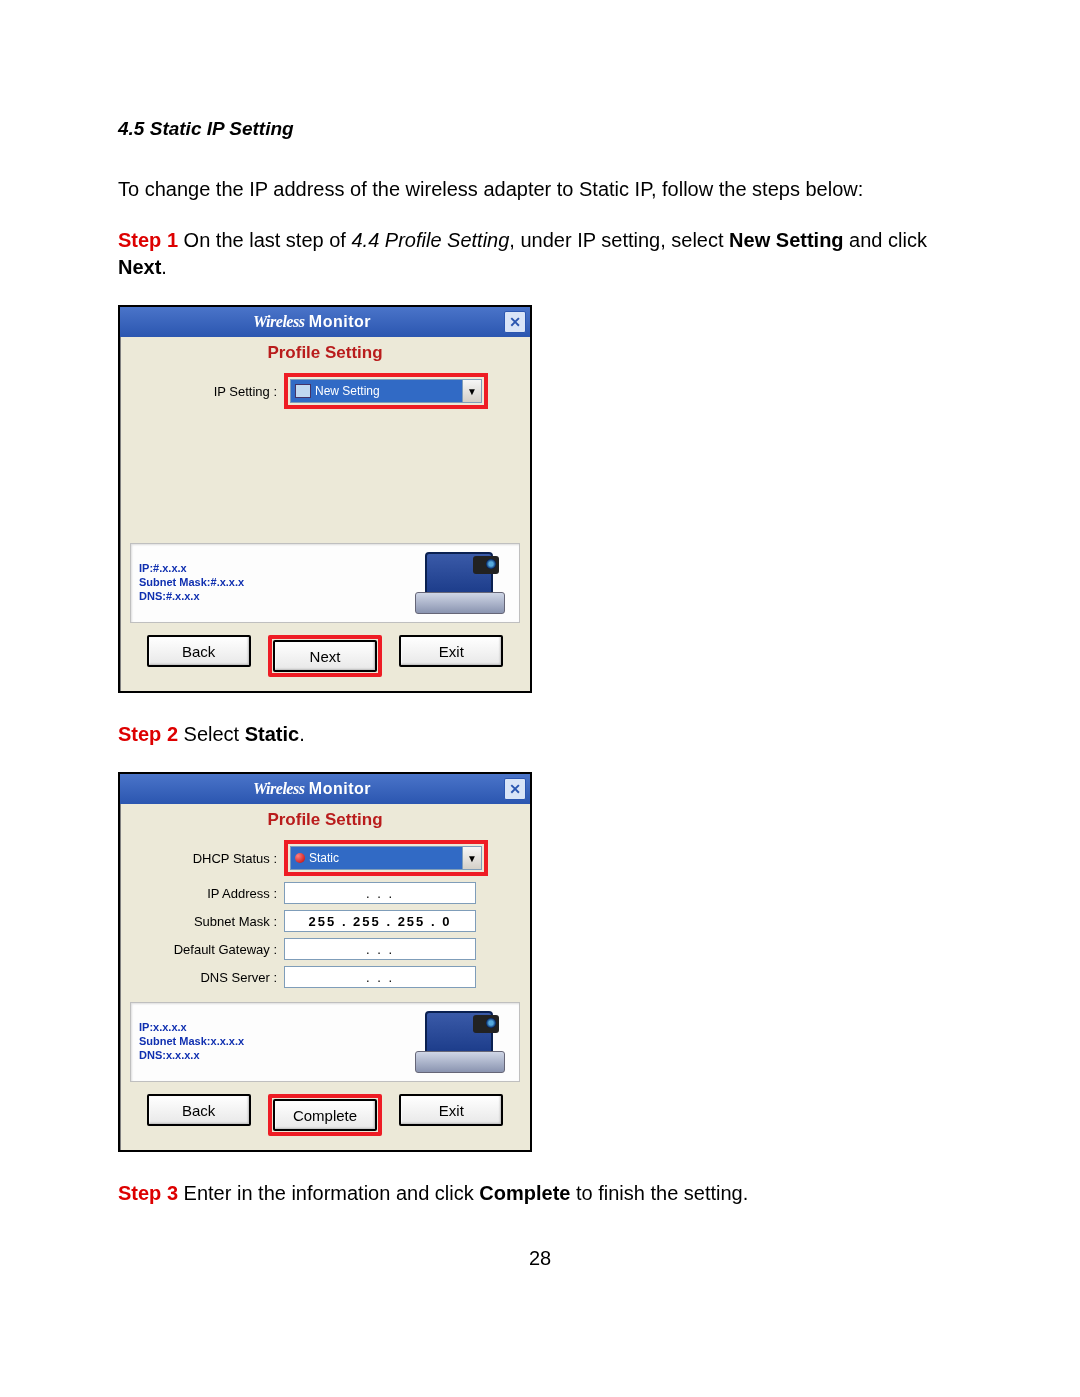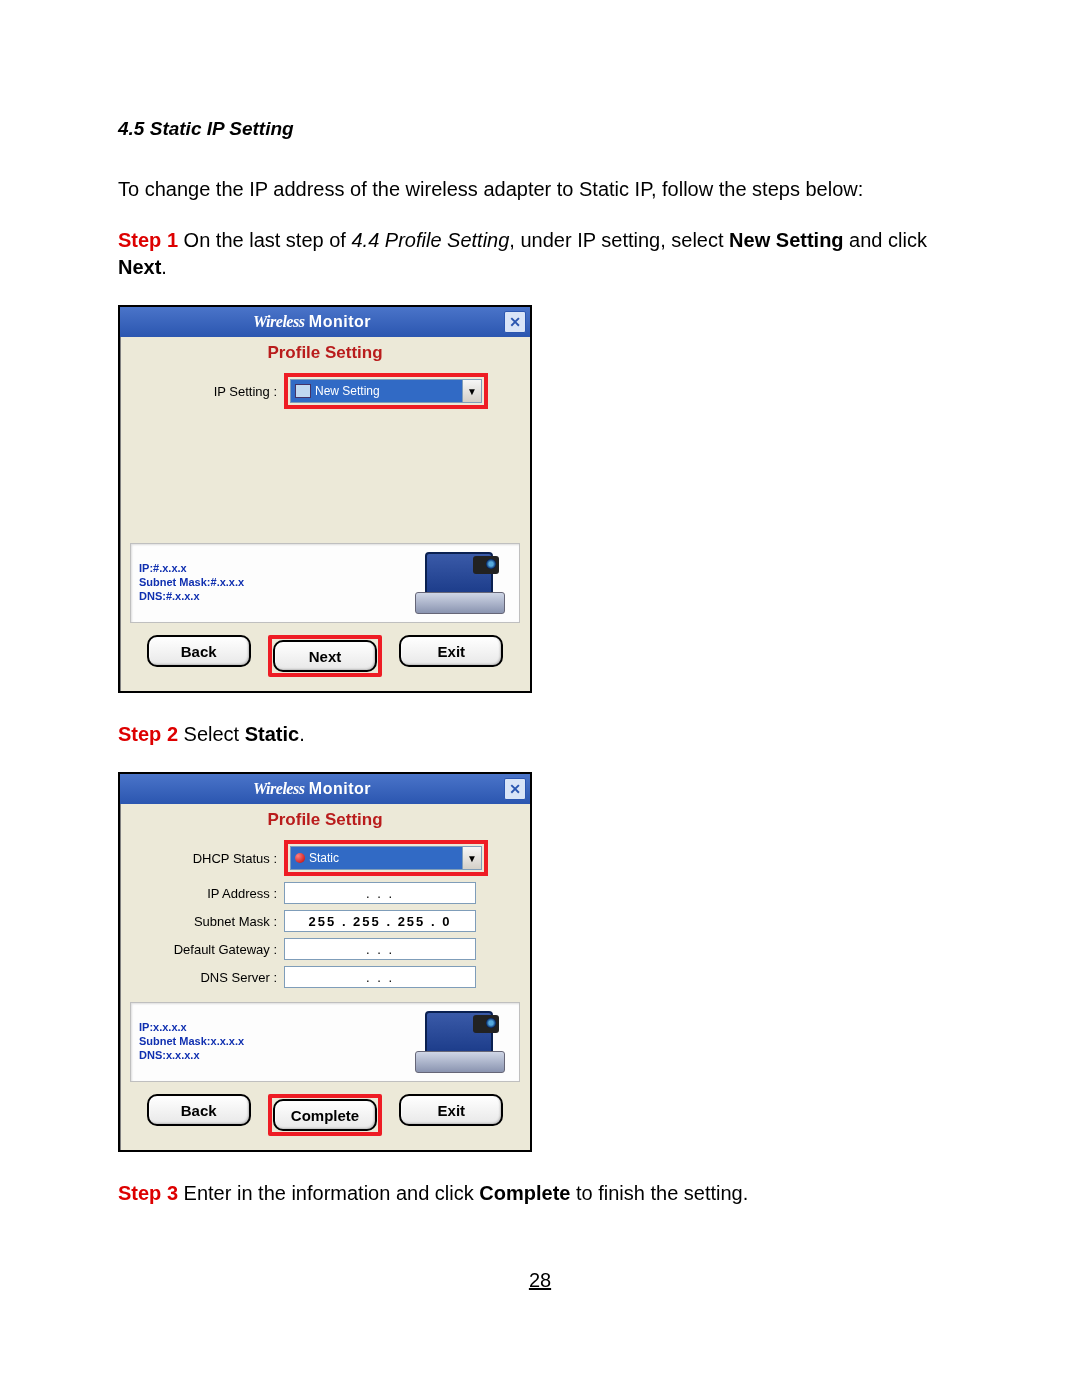--- a/index.html
+++ b/index.html
@@ -178,36 +178,35 @@
     border: 1px solid #667;
   }
   .button-row {
     display: flex;
     justify-content: space-around;
     padding: 2px 18px 14px 18px;
   }
   .win-btn {
     width: 100px; height: 28px;
     border: 2px solid #000;
-    border-radius: 10px;
+    border-radius: 2px;
     background: linear-gradient(#ffffff, #e8e8e8);
-    font-size: 15px; font-weight: bold;
+    font-size: 15px; font-weight: normal;
     display: flex; align-items: center; justify-content: center;
     box-shadow: inset -1px -1px 2px #bbb, inset 1px 1px 1px #fff;
   }
   .btn-hl {
     border: 4px solid #ee1c24;
     padding: 1px;
     border-radius: 2px;
   }
   .page-number {
     text-align: center;
     font-size: 20px;
-    margin-top: 62px;
-    text-decoration: underline;
+    margin-top: 40px;
   }
 </style>
 </head>
 <body>
 
 <div class="page">
 
   <div class="section-title">
     <span>4.5</span> <span>Static IP Setting</span>
   </div>

